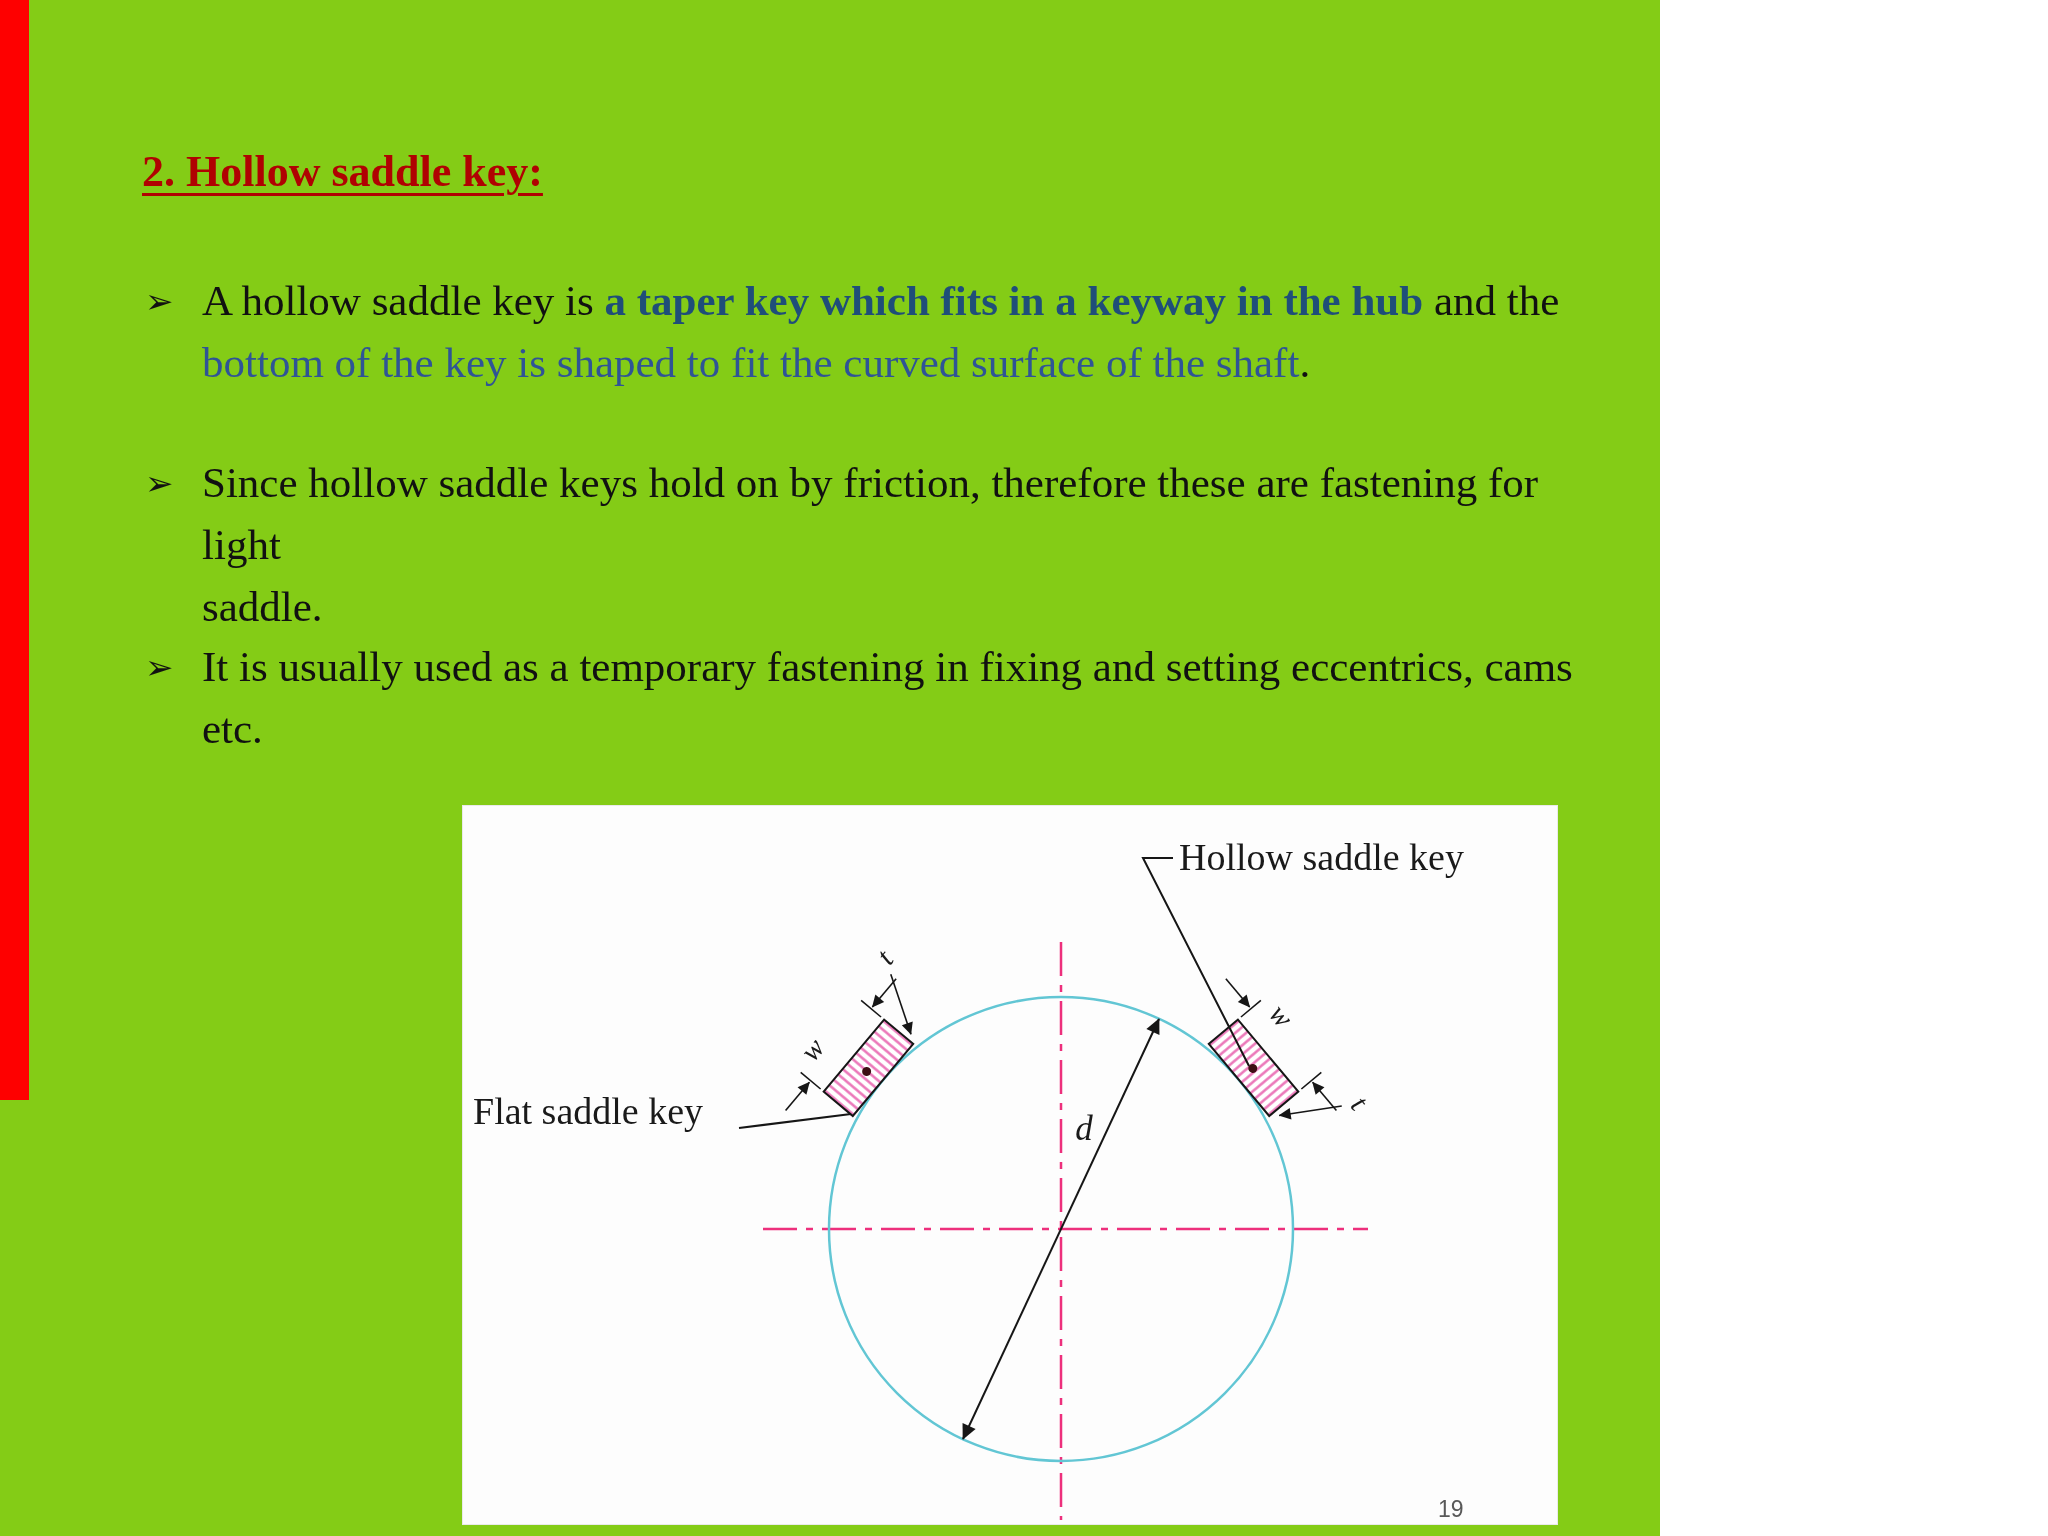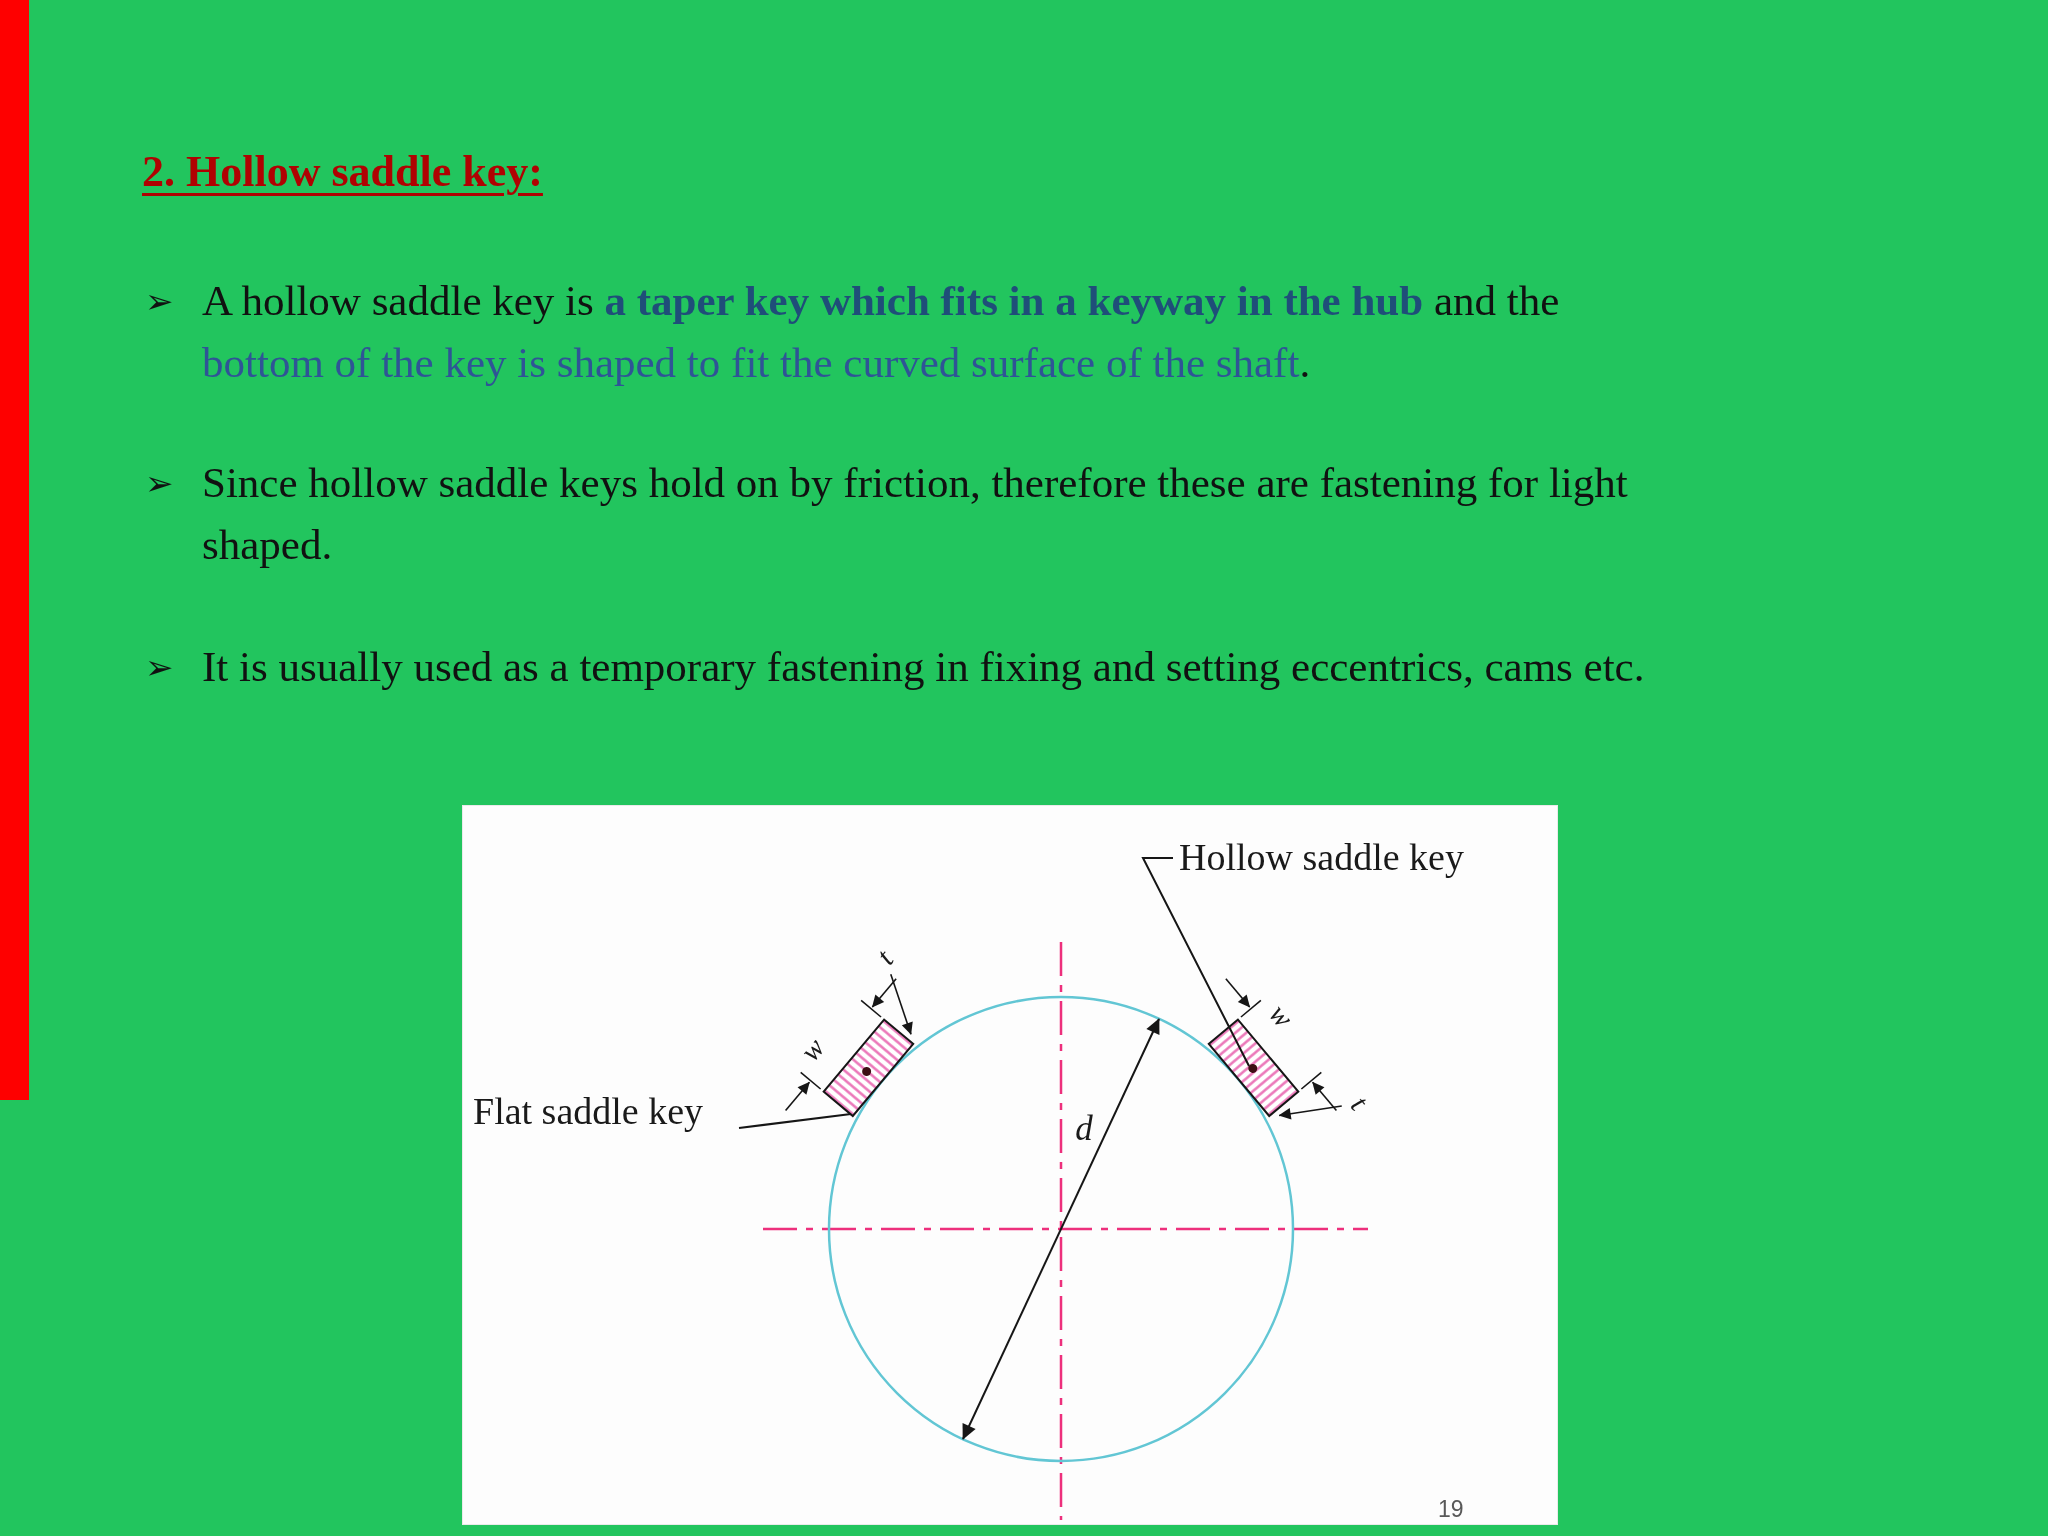--- a/index.html
+++ b/index.html
@@ -1,20 +1,20 @@
 <!DOCTYPE html>
 <html><head>
 <meta charset="utf-8">
 <style>
   html, body { margin: 0; padding: 0; background: #ffffff; }
   #slide {
     position: relative;
-    width: 2048px;
+    width: 1660px;
     height: 1536px;
-    background: #22c55e;
+    background: #84cc16;
     overflow: hidden;
     font-family: "Liberation Serif", "DejaVu Serif", serif;
     color: #111111;
   }
   #left-bar {
     position: absolute;
     left: 0; top: 0;
     width: 29px; height: 1100px;
     background: #fe0000;
   }
@@ -100,21 +100,21 @@
     <div class="btext">
       <span>A hollow saddle key is </span><span class="blue-bold">a taper key which fits in a keyway in the hub</span><span> and the</span><br>
       <span class="blue">bottom of the key is shaped to fit the curved surface of the shaft</span><span>.</span>
     </div>
   </div>
 
   <div class="bullet" id="b2">
     <span class="marker">➢</span>
     <div class="btext">
       <span>Since hollow saddle keys hold on by friction, therefore these are fastening for light</span><br>
-      <span>shaped.</span>
+      <span>saddle.</span>
     </div>
   </div>
 
   <div class="bullet" id="b3">
     <span class="marker">➢</span>
     <div class="btext">
       <span>It is usually used as a temporary fastening in fixing and setting eccentrics, cams etc.</span>
     </div>
   </div>
 

